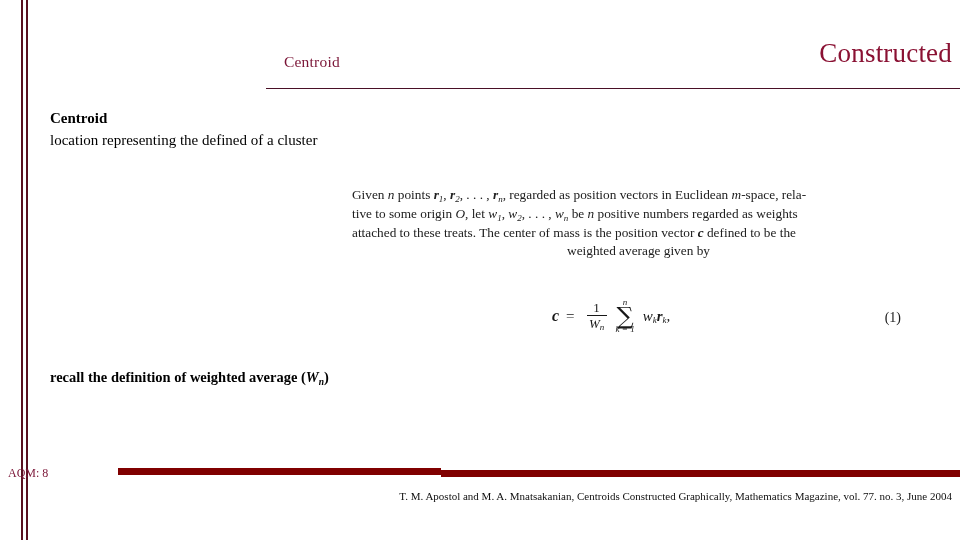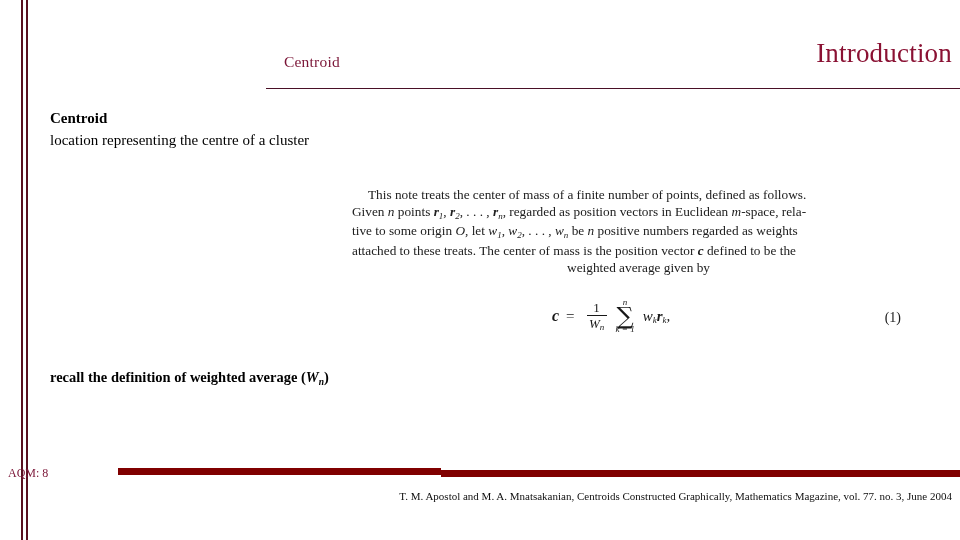--- a/index.html
+++ b/index.html
@@ -265,31 +265,30 @@
 </head>
 <body>
 
 <div class="left-stripes">
   <div class="stripe s1"></div>
   <div class="stripe s2"></div>
 </div>
 
 <div class="header-zone">
   <div class="slide-subtitle">Centroid</div>
-  <div class="slide-title">Introduction</div>
+  <div class="slide-title">Constructed</div>
   <div class="header-rule"></div>
 </div>
 
 <div class="body-zone">
   <div class="bullet-term">Centroid</div>
-  <div class="bullet-def">location representing the centre of a cluster</div>
+  <div class="bullet-def">location representing the defined of a cluster</div>
 </div>
 
 <div class="excerpt">
-  <p class="first">This note treats the center of mass of a finite number of points, defined as follows.</p>
   <p><span>Given </span><i>n</i><span> points </span><b class="vec">r</b><sub>1</sub>, <b class="vec">r</b><sub>2</sub><span>, . . . , </span><b class="vec">r</b><sub>n</sub><span>, regarded as position vectors in Euclidean </span><i>m</i><span>-space, rela-</span></p>
   <p><span>tive to some origin </span><i>O</i><span>, let </span><i>w</i><sub>1</sub>, <i>w</i><sub>2</sub><span>, . . . , </span><i>w</i><sub>n</sub><span> be </span><i>n</i><span> positive numbers regarded as weights</span></p>
   <p><span>attached to these treats. The center of mass is the position vector </span><b class="vec">c</b><span> defined to be the</span></p>
   <p class="last">weighted average given by</p>
 </div>
 
 <div class="equation-row">
   <div class="eq-body">
     <span class="eq-c">c</span>
     <span class="eq-eq">=</span>

